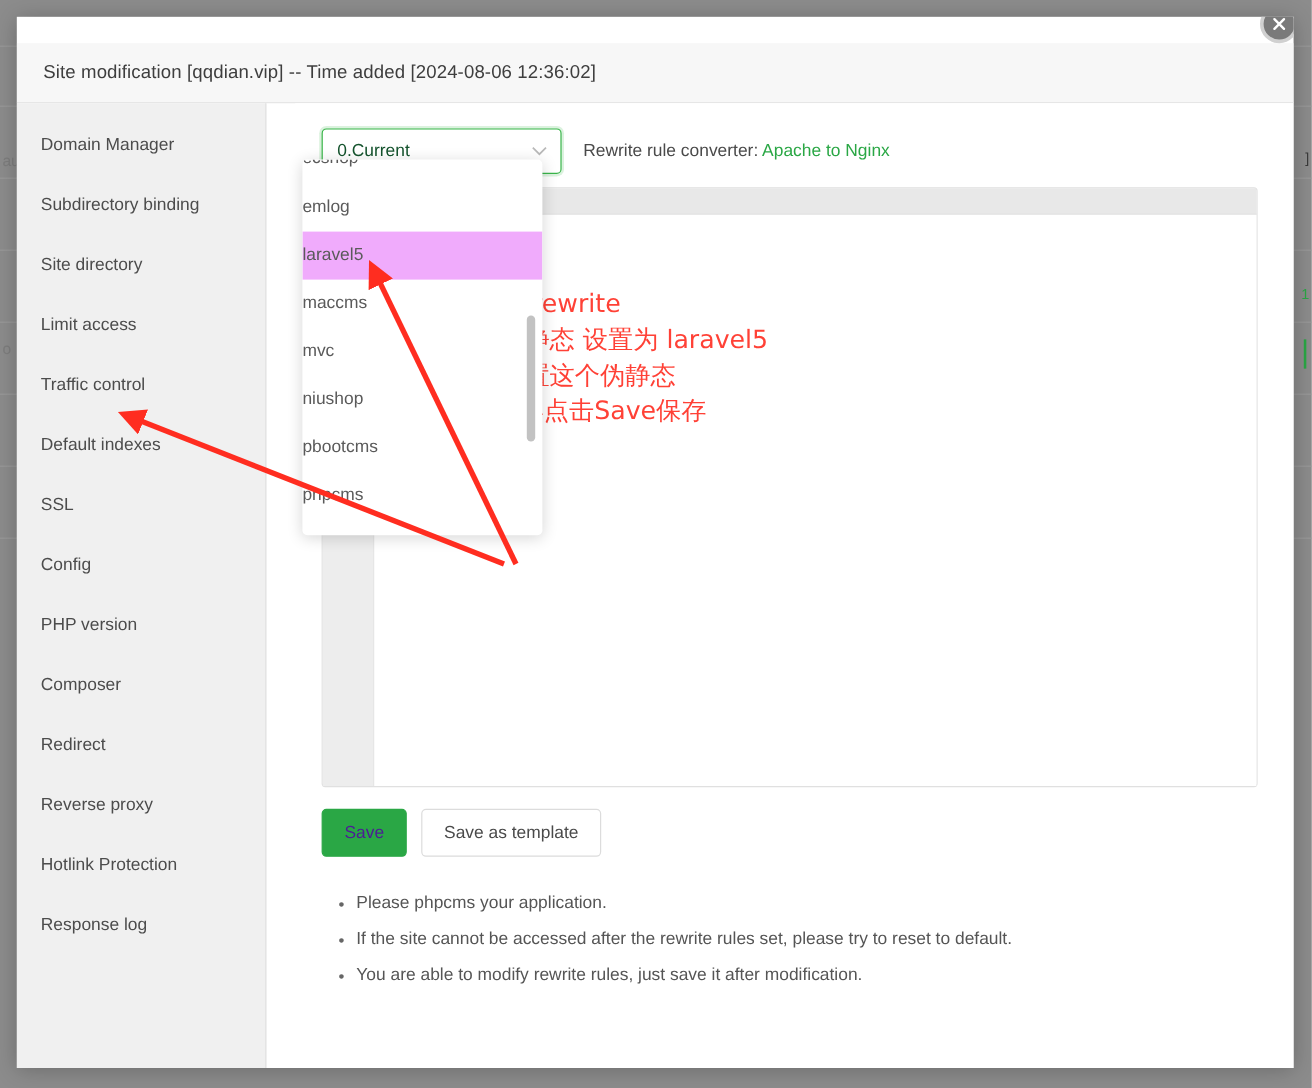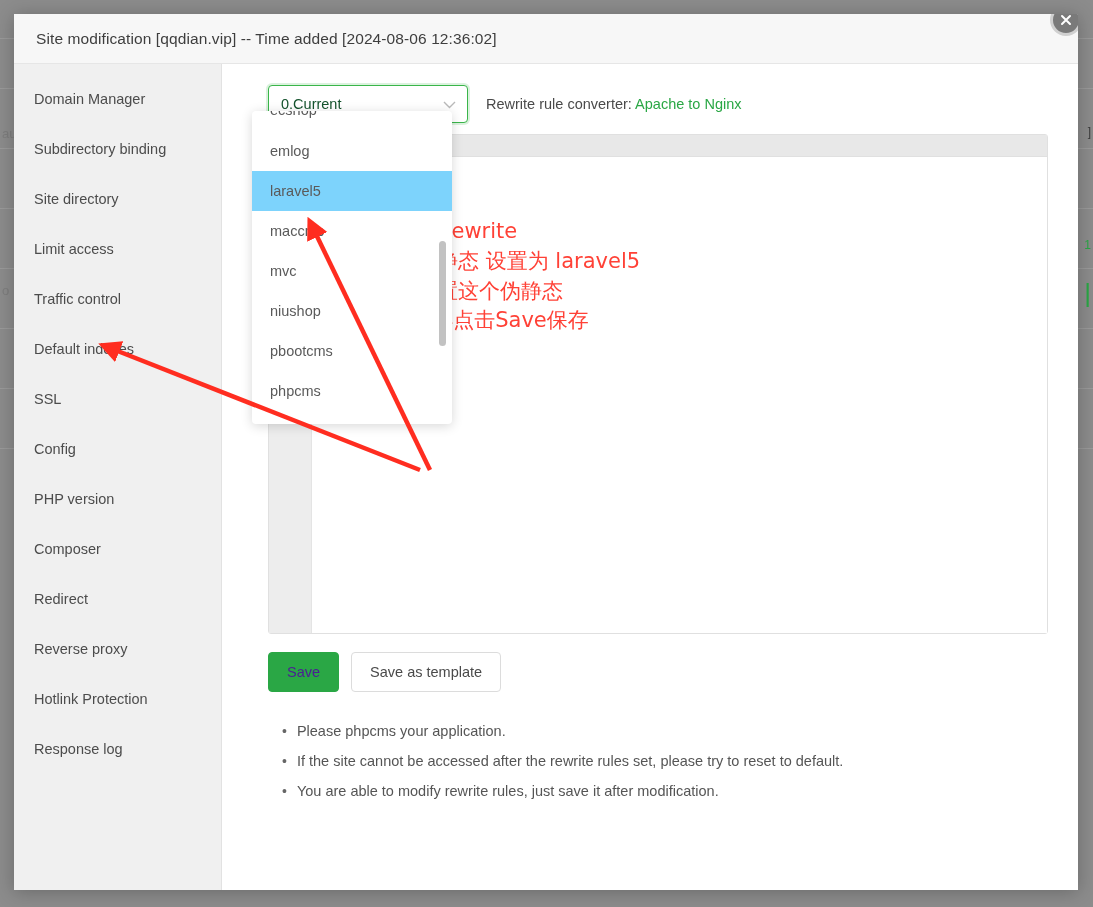--- a/index.html
+++ b/index.html
@@ -33,20 +33,21 @@
     background: #ffffff;
     box-shadow: 0 2px 18px rgba(0,0,0,.25);
     overflow: hidden;
   }
   .modal-header {
     height: 50px;
     background: #f7f7f7;
     border-bottom: 1px solid #e6e6e6;
     display: flex; align-items: center;
     padding: 0 22px;
+    margin-top: 22px;
   }
   .modal-title {
     font-size: 15.5px;
     color: #3e3e3e;
     letter-spacing: .1px;
   }
   .close-btn {
     position: absolute;
     right: -4px; top: -10px;
     width: 32px; height: 32px;
@@ -127,28 +128,27 @@
     background: #fff;
     border-radius: 4px;
     box-shadow: 0 2px 12px rgba(0,0,0,.16);
     overflow: hidden;
     z-index: 40;
   }
   .dd-inner { position: relative; padding-top: 0; }
   .dd-opt {
     height: 40px;
     display: flex; align-items: center;
-    padding-left: 18px;
     font-size: 14.5px;
     color: #5a5a5a;
     cursor: pointer;
   }
   .dd-opt.first { height: 20px; align-items: flex-start; overflow: hidden; }
   .dd-opt.first span { position: relative; top: -9px; }
-  .dd-opt.hl { background: #7dd3fc; }
+  .dd-opt.hl { background: #f0abfc; }
   .dd-scroll {
     position: absolute;
     right: 6px; top: 130px;
     width: 7px; height: 105px;
     border-radius: 4px;
     background: #c2c2c2;
     cursor: pointer;
   }
 
   

